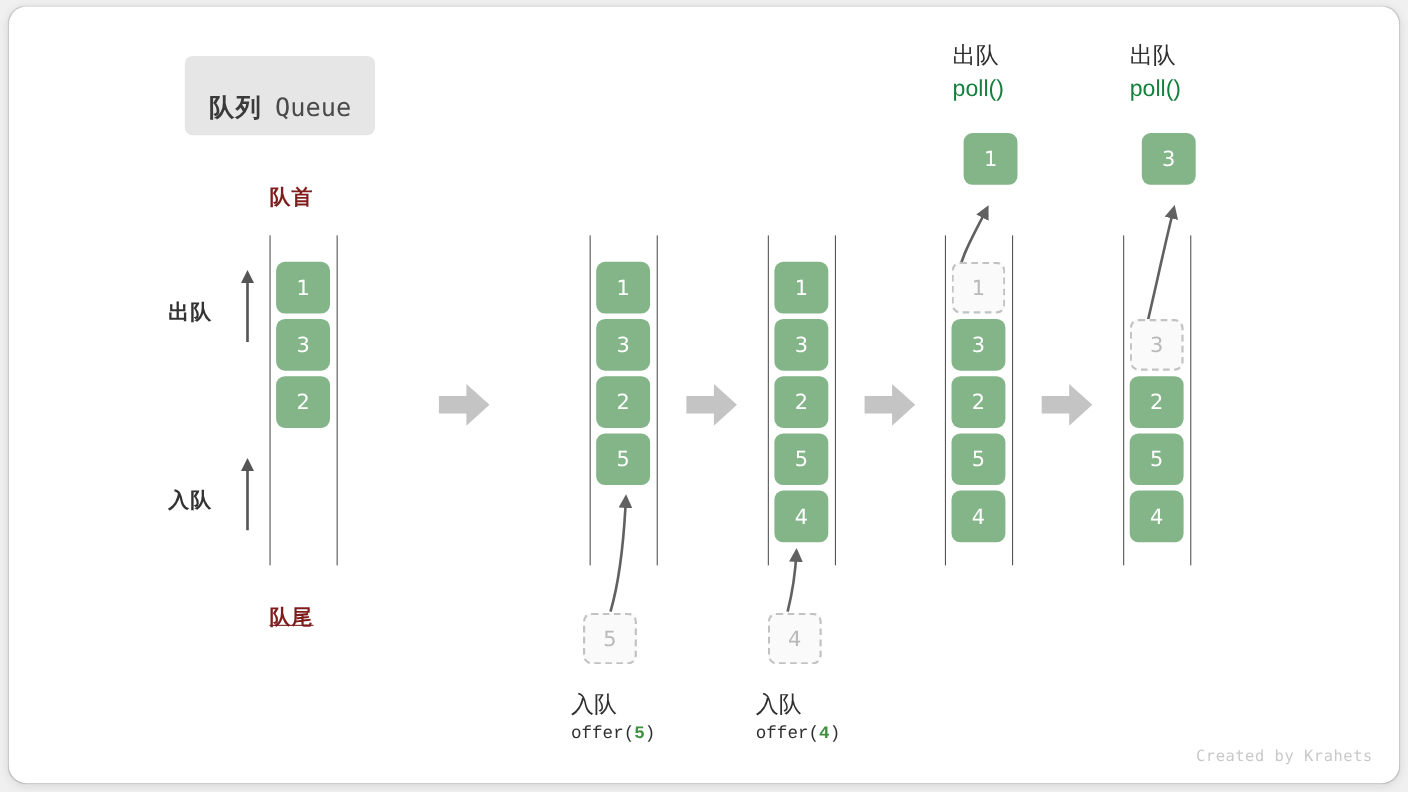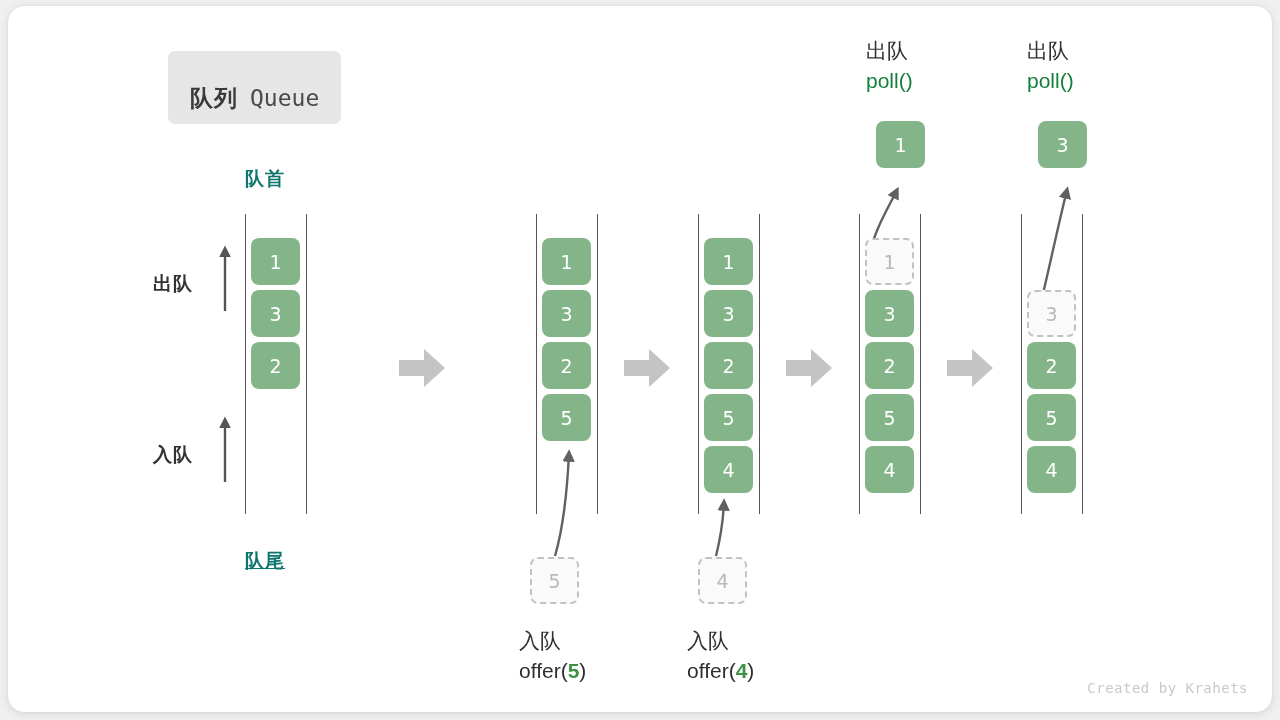--- a/index.html
+++ b/index.html
@@ -49,21 +49,21 @@
     font-size: 23px;
     font-family: "DejaVu Sans Mono", "Liberation Mono", monospace;
     color: #4a4a4a;
     margin-top: 24px;
   }
 
   
   .end-label {
     font-size: 19px;
     font-weight: bold;
-    color: #0f766e;
+    color: #7f1d1d;
     letter-spacing: 1px;
     white-space: nowrap;
   }
 
   
   .dir-label {
     font-size: 19px;
     font-weight: bold;
     color: #333333;
     letter-spacing: 1px;
@@ -110,22 +110,22 @@
     white-space: nowrap;
     line-height: 1.42;
   }
   .op-caption .cn {
     display: block;
     font-size: 21px;
     color: #2f2f2f;
   }
   .op-caption .code {
     display: block;
-    font-size: 21px;
-    font-family: Liberation Sans, sans-serif;
+    font-size: 16px;
+    font-family: Liberation Mono, monospace;
     color: #2f2f2f;
   }
   .op-caption .code .val { color: #3f9142; font-weight: bold; }
 
   
   .poll-caption { white-space: nowrap; line-height: 1.45; text-align: left; }
   .poll-caption .cn {
     display: block;
     font-size: 21px;
     color: #2f2f2f;

